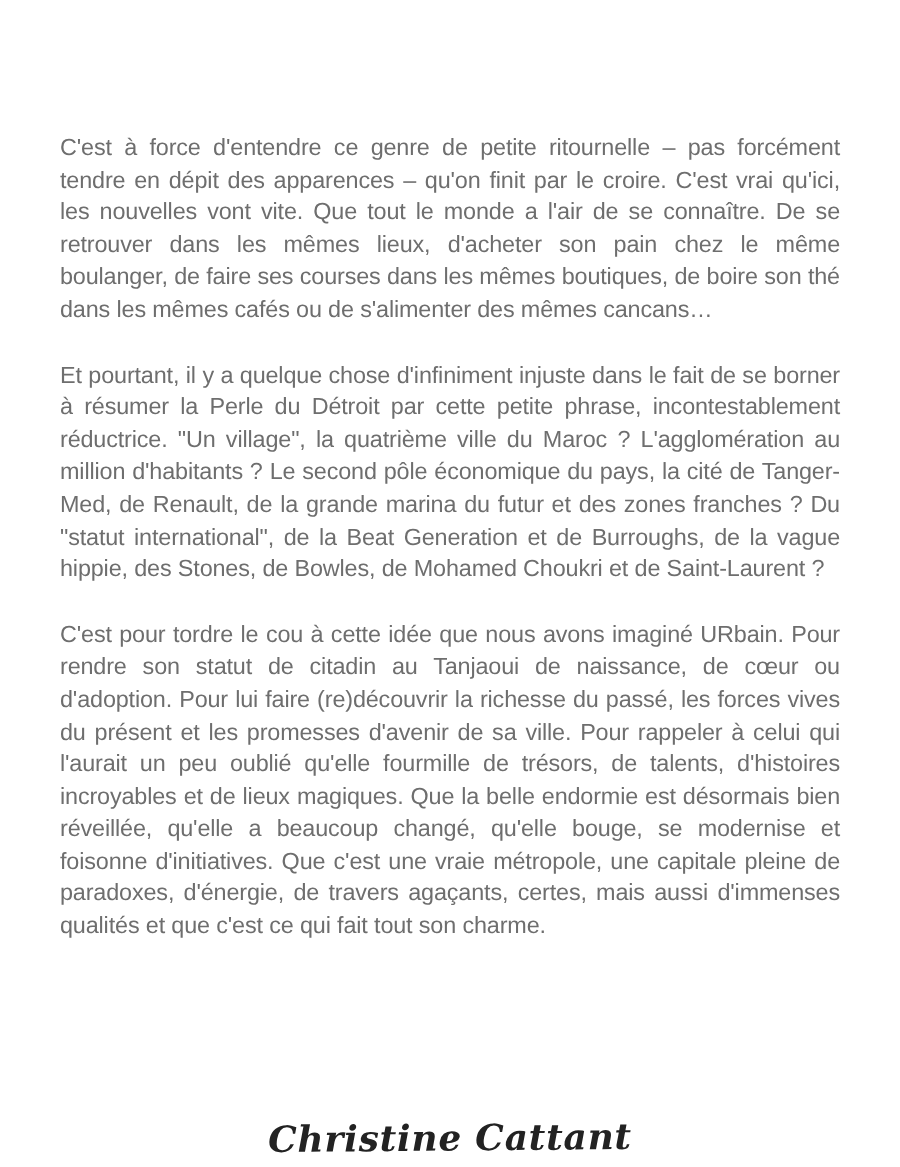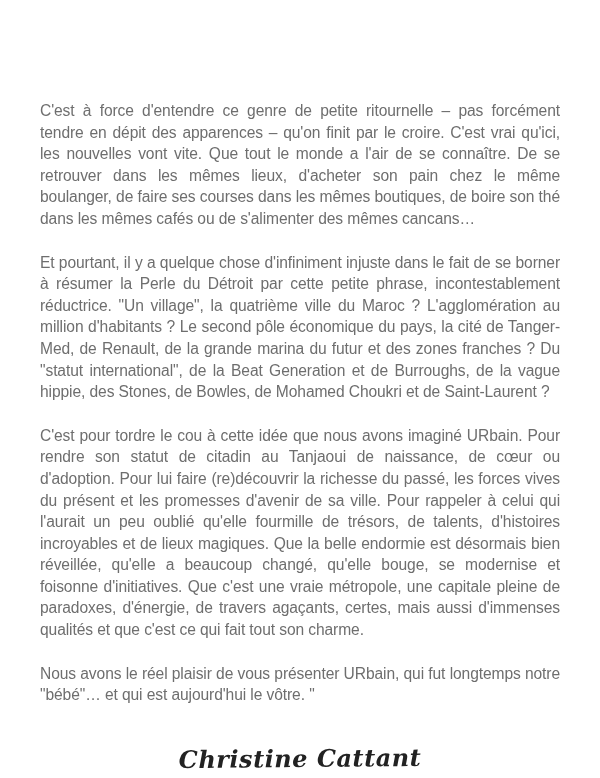--- a/index.html
+++ b/index.html
@@ -43,21 +43,21 @@
     color:var(--title-color);
     white-space:nowrap;
   }
   .article{
     position:absolute;
     left:40px;
     top:88px;
     width:520px;
   }
   .article p{
-    margin:12px 0 22px 0;
+    margin:0 0 22px 0;
     font-size:15.6px;
     line-height:21.6px;
     letter-spacing:-0.1px;
     color:var(--body-color);
     text-align:justify;
   }
   .signature{
     position:absolute;
     left:0;
     top:744px;
@@ -75,18 +75,17 @@
 </head>
 <body>
 
 <div class="page">
 
 
   <div class="article">
     <p>C'est à force d'entendre ce genre de petite ritournelle – pas forcément tendre en dépit des apparences – qu'on finit par le croire. C'est vrai qu'ici, les nouvelles vont vite. Que tout le monde a l'air de se connaître. De se retrouver dans les mêmes lieux, d'acheter son pain chez le même boulanger, de faire ses courses dans les mêmes boutiques, de boire son thé dans les mêmes cafés ou de s'alimenter des mêmes cancans…</p>
     <p>Et pourtant, il y a quelque chose d'infiniment injuste dans le fait de se borner à résumer la Perle du Détroit par cette petite phrase, incontestablement réductrice. "Un village", la quatrième ville du Maroc ? L'agglomération au million d'habitants ? Le second pôle économique du pays, la cité de Tanger-Med, de Renault, de la grande marina du futur et des zones franches ? Du "statut international", de la Beat Generation et de Burroughs, de la vague hippie, des Stones, de Bowles, de Mohamed Choukri et de Saint-Laurent ?</p>
     <p>C'est pour tordre le cou à cette idée que nous avons imaginé URbain. Pour rendre son statut de citadin au Tanjaoui de naissance, de cœur ou d'adoption. Pour lui faire (re)découvrir la richesse du passé, les forces vives du présent et les promesses d'avenir de sa ville. Pour rappeler à celui qui l'aurait un peu oublié qu'elle fourmille de trésors, de talents, d'histoires incroyables et de lieux magiques. Que la belle endormie est désormais bien réveillée, qu'elle a beaucoup changé, qu'elle bouge, se modernise et foisonne d'initiatives. Que c'est une vraie métropole, une capitale pleine de paradoxes, d'énergie, de travers agaçants, certes, mais aussi d'immenses qualités et que c'est ce qui fait tout son charme.</p>
-    <p>Nous avons le réel plaisir de vous présenter URbain, qui fut longtemps notre "bébé"… et qui est aujourd'hui le vôtre. "</p>
   </div>
 
   <div class="signature">Christine Cattant</div>
 
 </div>
 
 </body></html>

